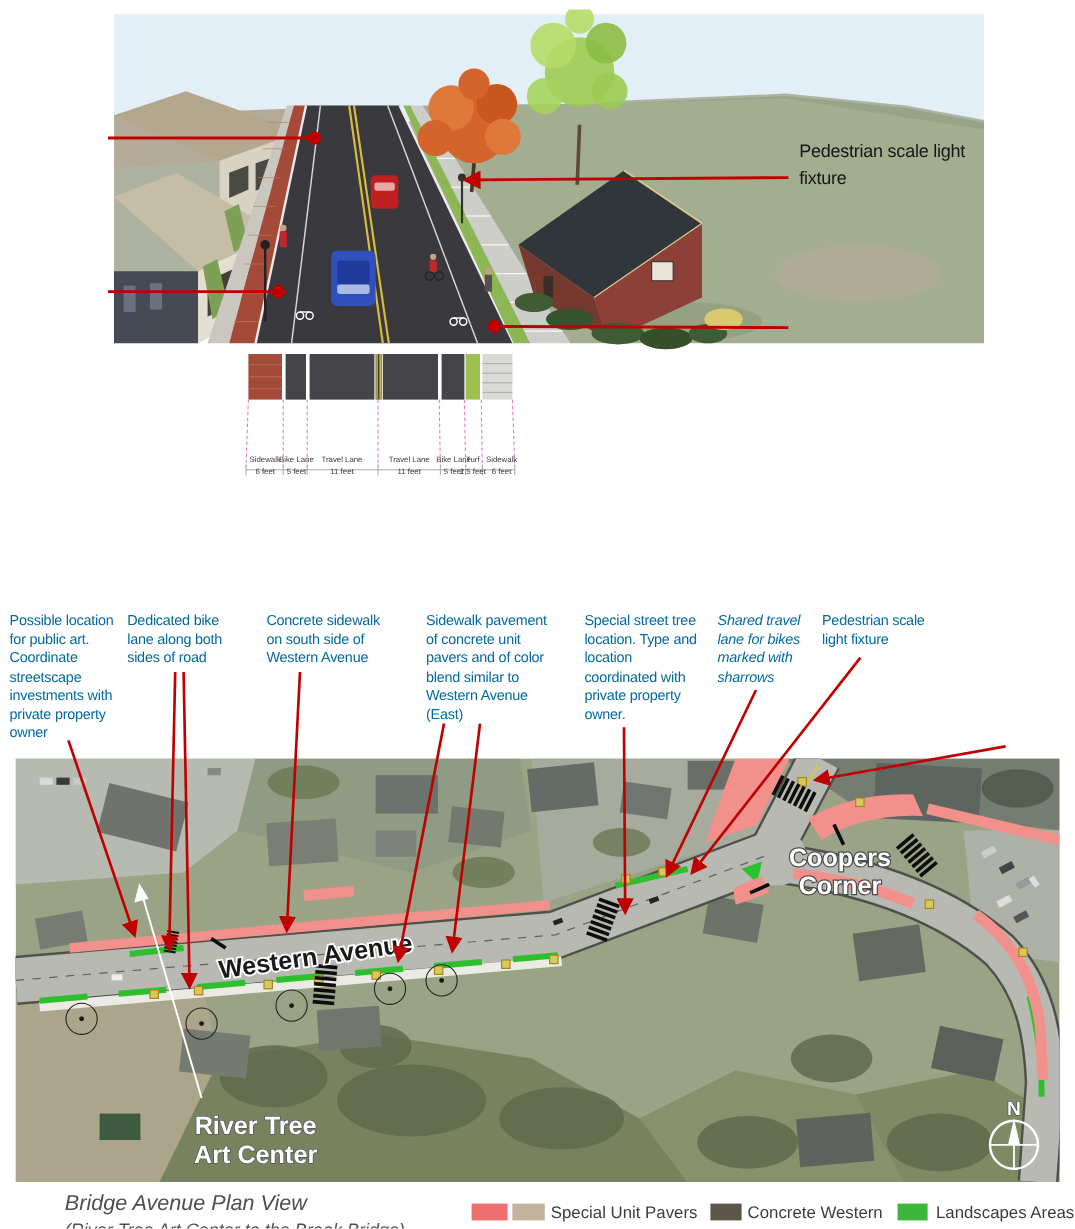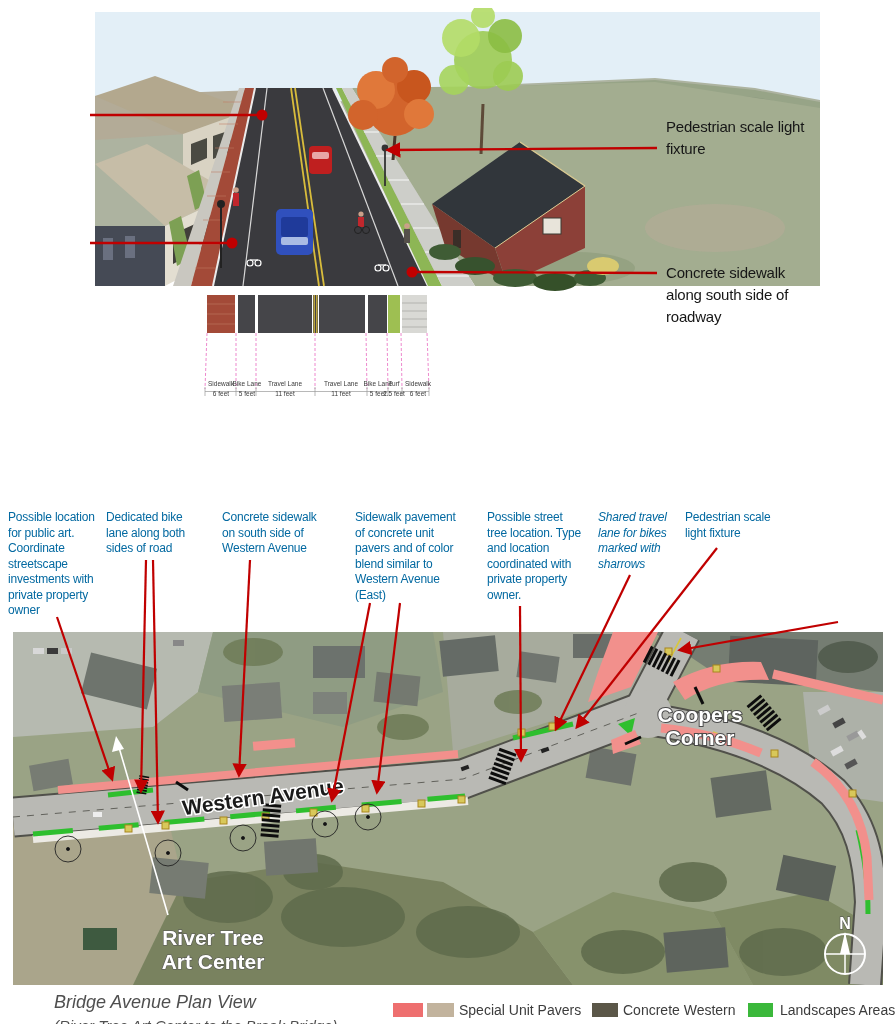--- a/index.html
+++ b/index.html
@@ -232,35 +232,34 @@
           <line x1="272" y1="379" x2="272" y2="388"></line>
             <line x1="293" y1="379" x2="293" y2="388"></line>
           <line x1="307" y1="379" x2="307" y2="388"></line>
             <line x1="334" y1="379" x2="334" y2="388"></line>
         </g>
       </g>
     </svg>
   </div>
 
   <div class="label3d label-light">Pedestrian scale light fixture</div>
-  <div class="label3d label-conc">Concrete sidewalk along south side of roadway</div>
 
   <div class="xs-label" style="left:199px;top:380px;"><span>Sidewalk</span><span class="feet">6 feet</span></div>
   <div class="xs-label" style="left:225px;top:380px;"><span>Bike Lane</span><span class="feet">5 feet</span></div>
   <div class="xs-label" style="left:263px;top:380px;"><span>Travel Lane</span><span class="feet">11 feet</span></div>
   <div class="xs-label" style="left:319px;top:380px;"><span>Travel Lane</span><span class="feet">11 feet</span></div>
   <div class="xs-label" style="left:356px;top:380px;"><span>Bike Lane</span><span class="feet">5 feet</span></div>
   <div class="xs-label" style="left:376px;top:380px;width:36px;"><span>Turf</span><span class="feet">2.5 feet</span></div>
   <div class="xs-label" style="left:396px;top:380px;"><span>Sidewalk</span><span class="feet">6 feet</span></div>
 
   <div class="anno a1">Possible location for public art. Coordinate streetscape investments with private property owner</div>
   <div class="anno a2">Dedicated bike lane along both sides of road</div>
   <div class="anno a3">Concrete sidewalk on south side of Western Avenue</div>
   <div class="anno a4">Sidewalk pavement of concrete unit pavers and of color blend similar to Western Avenue (East)</div>
-  <div class="anno a5">Possible street tree location. Type and location coordinated with private property owner.</div>
+  <div class="anno a5">Special street tree location. Type and location coordinated with private property owner.</div>
   <div class="anno a6">Shared travel lane for bikes marked with sharrows</div>
   <div class="anno a7">Pedestrian scale light fixture</div>
 
   <div class="aerial">
     <svg width="870" height="353" viewBox="0 0 870 353">
       <defs>
         <g id="ladder">
           <rect x="-18" y="-9" width="3" height="18" fill="#0d0d0d"></rect>
             <rect x="-13" y="-9" width="3" height="18" fill="#0d0d0d"></rect>
           <rect x="-8" y="-9" width="3" height="18" fill="#0d0d0d"></rect>

